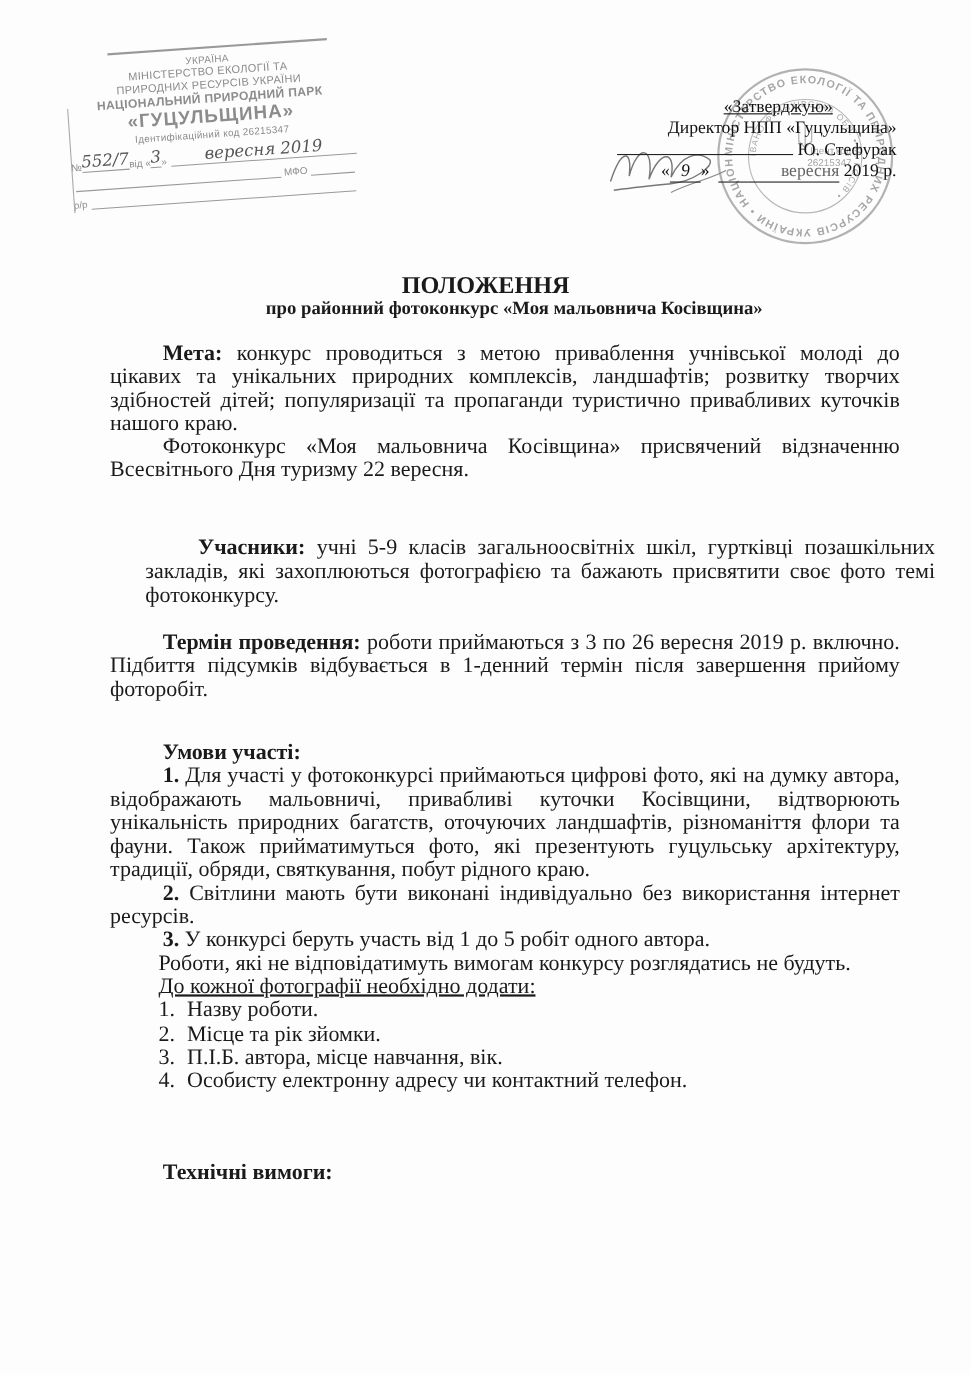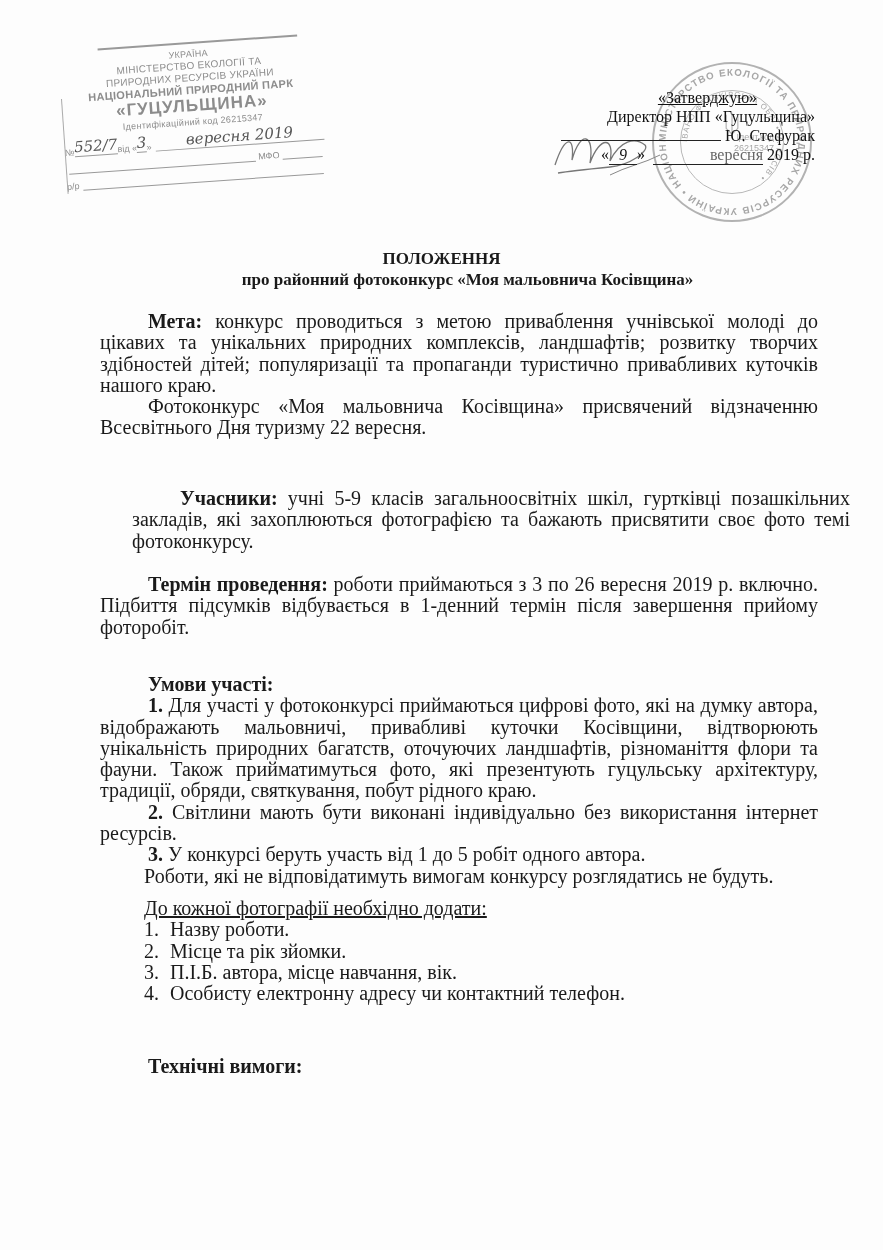--- a/index.html
+++ b/index.html
@@ -58,21 +58,21 @@
     position: absolute; left: 40px; top: 68px; width: 80px; text-align: right;
     font-size: 9px; color: #888; font-family: "Liberation Sans", sans-serif; line-height: 11px;
   }
   .signature {
     position: absolute; left: 550px; top: 125px; width: 120px; height: 60px;
   }
 
   
   .title {
     position: absolute; left: 0; top: 249px; width: 883px; text-align: center;
-    font-weight: bold; font-size: 17px; line-height: 20px;
+    font-weight: bold; font-size: 22px; line-height: 20px;
   }
   .subtitle {
     position: absolute; left: 0; top: 270px; width: 883px; text-align: center;
     font-weight: bold; font-size: 17px; line-height: 20px; padding-left: 52px; box-sizing: border-box;
   }
 
   
   .body {
     position: absolute; left: 100px; width: 718px;
     font-size: 20px; line-height: 21.3px; text-align: justify;
@@ -171,21 +171,21 @@
   <div class="body" style="top: 574px;">
     <p class="indent"><span class="b">Термін проведення:</span><span> роботи приймаються з 3 по 26 вересня 2019 р. включно. Підбиття підсумків відбувається в 1-денний термін після завершення прийому фоторобіт.</span></p>
   </div>
 
   <div class="body" style="top: 674px;">
     <p class="indent b">Умови участі:</p>
     <p class="indent"><span class="b">1.</span><span>  Для участі у фотоконкурсі приймаються цифрові фото, які на думку автора, відображають мальовничі, привабливі куточки Косівщини, відтворюють унікальність природних багатств, оточуючих ландшафтів, різноманіття флори та фауни. Також прийматимуться фото, які презентують гуцульську архітектуру, традиції, обряди, святкування, побут рідного краю.</span></p>
     <p class="indent"><span class="b">2.</span><span> Світлини мають бути виконані індивідуально без використання інтернет ресурсів.</span></p>
     <p class="indent"><span class="b">3.</span><span>  У конкурсі беруть участь від 1 до 5 робіт одного автора.</span></p>
     <p style="margin-left:44px; text-align:left;">Роботи, які не відповідатимуть вимогам конкурсу розглядатись не будуть.</p>
-    <p style="margin-left:44px; text-align:left;margin-top:11px;"><span class="u">До кожної фотографії необхідно додати:</span></p>
+    <p style="margin-left:44px; text-align:left;"><span class="u">До кожної фотографії необхідно додати:</span></p>
     <div style="margin-left:44px;">
       <div class="list-item">
           <span class="num">1.</span>
           <span>Назву роботи.</span>
         </div>
       <div class="list-item">
           <span class="num">2.</span>
           <span>Місце та рік зйомки.</span>
         </div>
       <div class="list-item">

